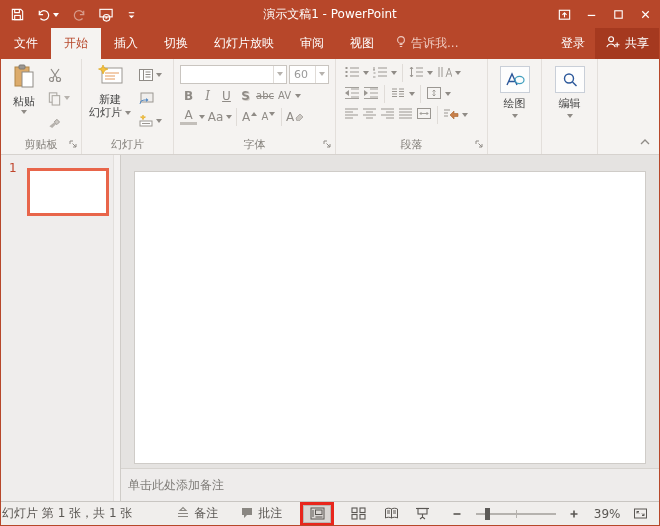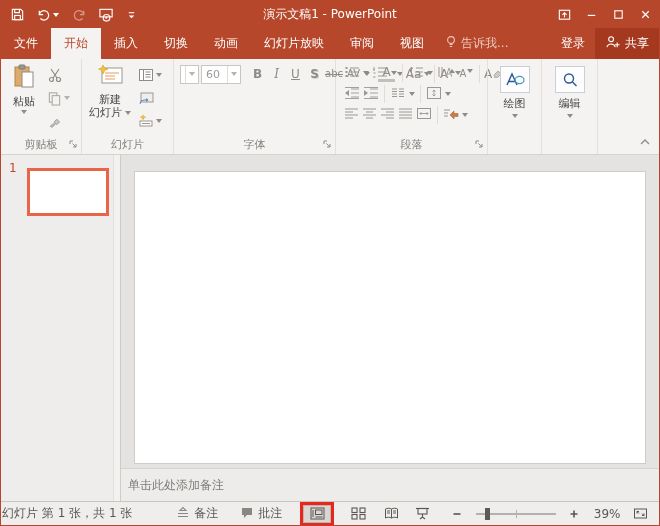--- a/index.html
+++ b/index.html
@@ -29,21 +29,21 @@
   .group-label { position:absolute; bottom:2px; left:0; right:0; text-align:center; font-size:11px; color:#84807b; }
   .launcher { position:absolute; bottom:2px; right:3px; }
   .bigbtn { display:flex; flex-direction:column; align-items:center; justify-content:flex-start; padding-top:2px; }
   .bigbtn .lbl { margin-top:2px; line-height:13px; text-align:center; }
   .car { width:0; height:0; border-left:3px solid transparent; border-right:3px solid transparent; border-top:4px solid #8f8b86; display:inline-block; }
   .car.up { border-top:none; border-bottom:4px solid #8f8b86; }
   .minicol { display:flex; flex-direction:column; justify-content:flex-start; gap:3px; padding-top:3px; }
   .minibtn { height:20px; display:flex; align-items:center; gap:2px; padding:0 2px; }
   .g-clipboard { width:81px; }
   .g-slides { width:92px; }
-  .g-font { width:162px; flex-direction:row; }
+  .g-font { width:162px; flex-direction:column; }
   .g-par { width:152px; flex-direction:column; }
   .g-draw { width:54px; justify-content:center; }
   .g-edit { width:56px; justify-content:center; }
   .g-fill { flex:1; border-right:none; }
   .frame-btn { display:flex; flex-direction:column; align-items:center; padding-top:4px; }
   .frame-ico { width:30px; height:27px; border:1px solid #c9cfd8; background:#fdfdfd; display:flex; align-items:center; justify-content:center; }
   .frame-btn .lbl { margin-top:3px; }
   .frame-btn .car { margin-top:3px; }
   .fontrow { display:flex; align-items:center; gap:2px; padding:2px 4px 0 4px; height:22px; }
   .combo { background:#fff; border:1px solid #c9c5c0; height:19px; display:flex; align-items:center; font-size:11px; color:#9a9a9a; }
@@ -151,21 +151,20 @@
           </svg>
       </span>
     </div>
   </div>
 
   <div class="tabrow">
     <span class="tab">文件</span>
     <span class="tab active">开始</span>
     <span class="tab">插入</span>
     <span class="tab">切换</span>
-    <span class="tab">动画</span>
     <span class="tab">幻灯片放映</span>
     <span class="tab">审阅</span>
     <span class="tab">视图</span>
     <span class="tellme">
       <span>
         <svg width="12" height="14" viewBox="0 0 12 14" fill="none" stroke="#eec9bf" stroke-width="1.1">
             <circle cx="6" cy="5" r="3.4"></circle>
             <path d="M4.5 9.5h3M4.8 11.5h2.4"></path>
           </svg>
       </span>

